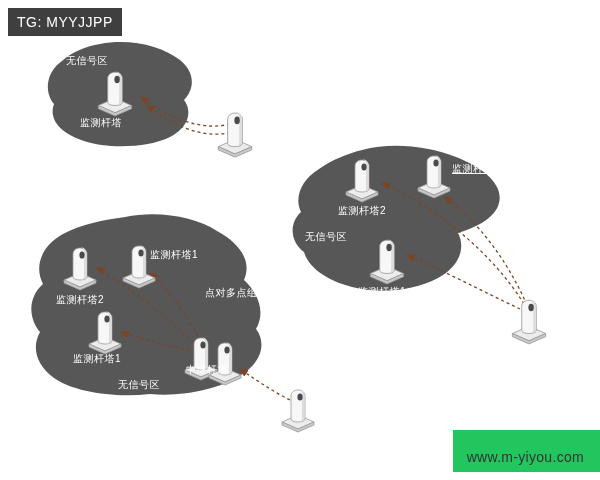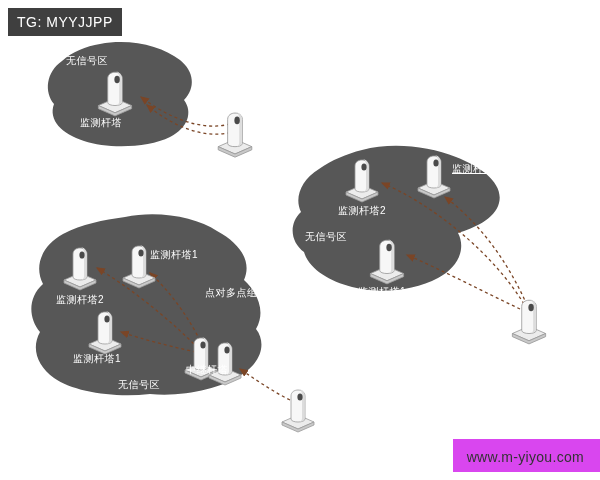--- a/index.html
+++ b/index.html
@@ -10,22 +10,22 @@
   #diagram-svg{position:absolute;left:0;top:0;}
   .label{
     position:absolute;color:#ffffff;font-size:10px;line-height:11px;
     white-space:nowrap;letter-spacing:.5px;
   }
   #badge{
     position:absolute;left:8px;top:8px;background:#3f3f3f;color:#ffffff;
     font-size:14px;padding:6px 9px;letter-spacing:.5px;
   }
   #watermark{
-    position:absolute;right:0;bottom:8px;background:#d946ef;color:#333333;
-    font-size:14px;padding:10px 16px 7px 14px;letter-spacing:.3px;
+    position:absolute;right:0;bottom:8px;background:#22c55e;color:#333333;
+    font-size:14px;padding:19px 16px 7px 14px;letter-spacing:.3px;
   }
 </style>
 </head>
 <body>
 
 <div id="stage">
 
   <svg id="diagram-svg" width="600" height="480" viewBox="0 0 600 480">
     <defs>
       <marker id="arrow" markerWidth="8" markerHeight="8" refX="6" refY="3" orient="auto">

